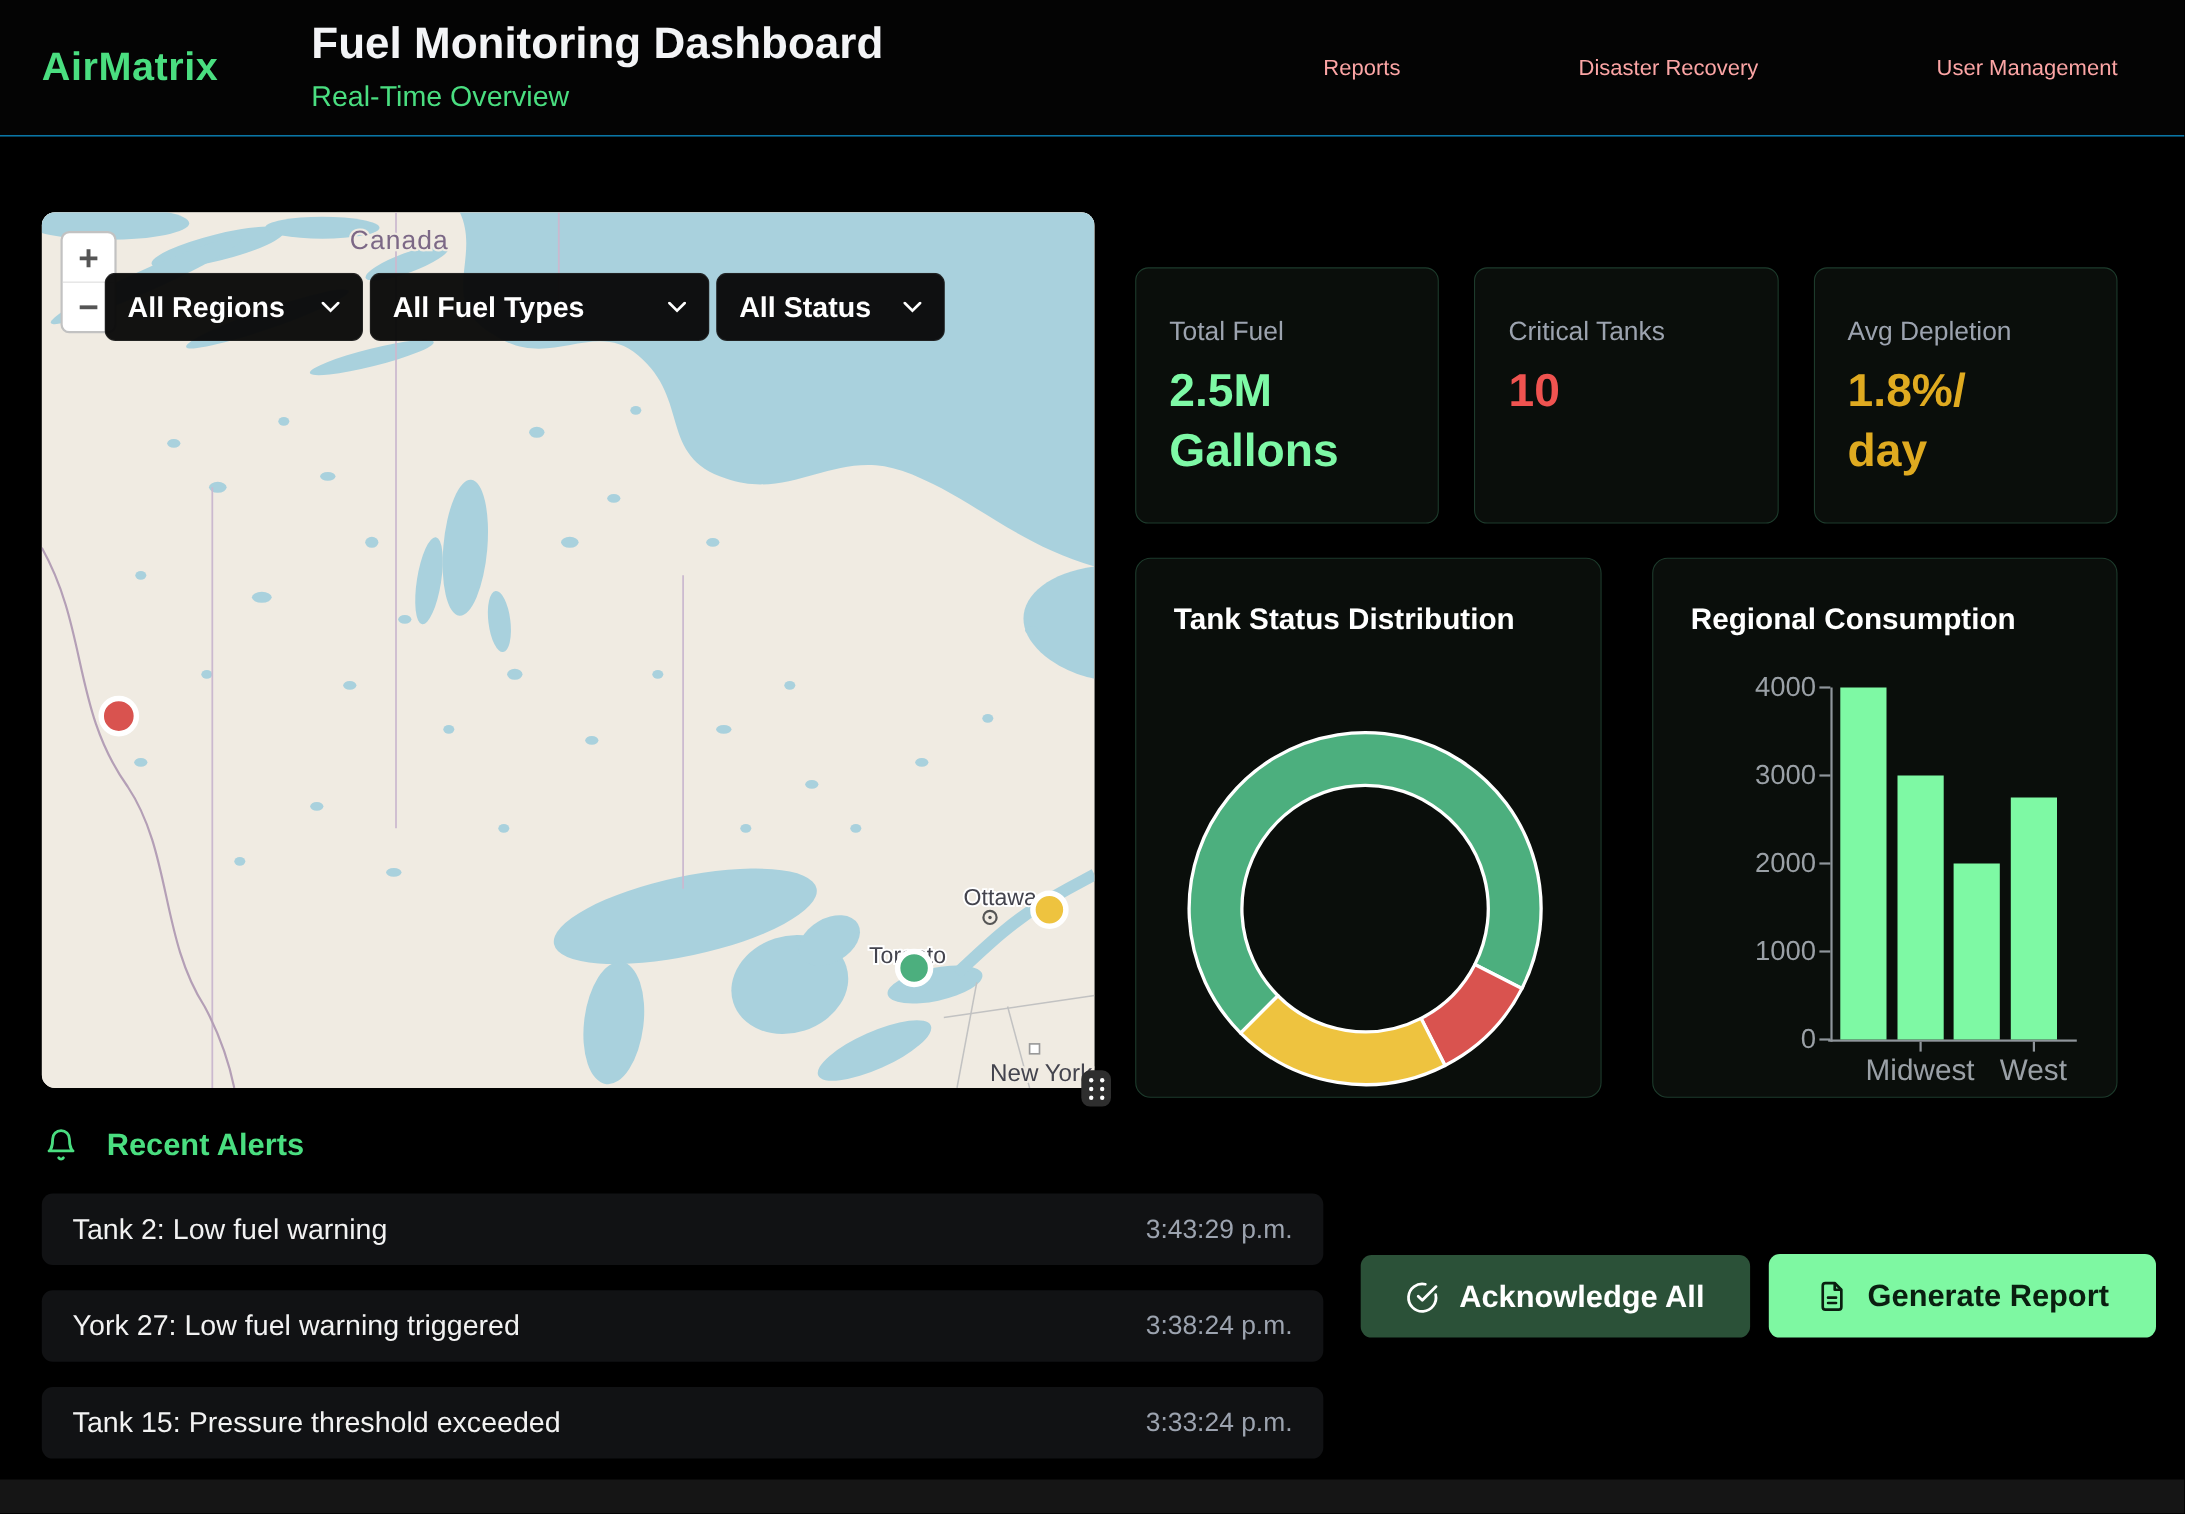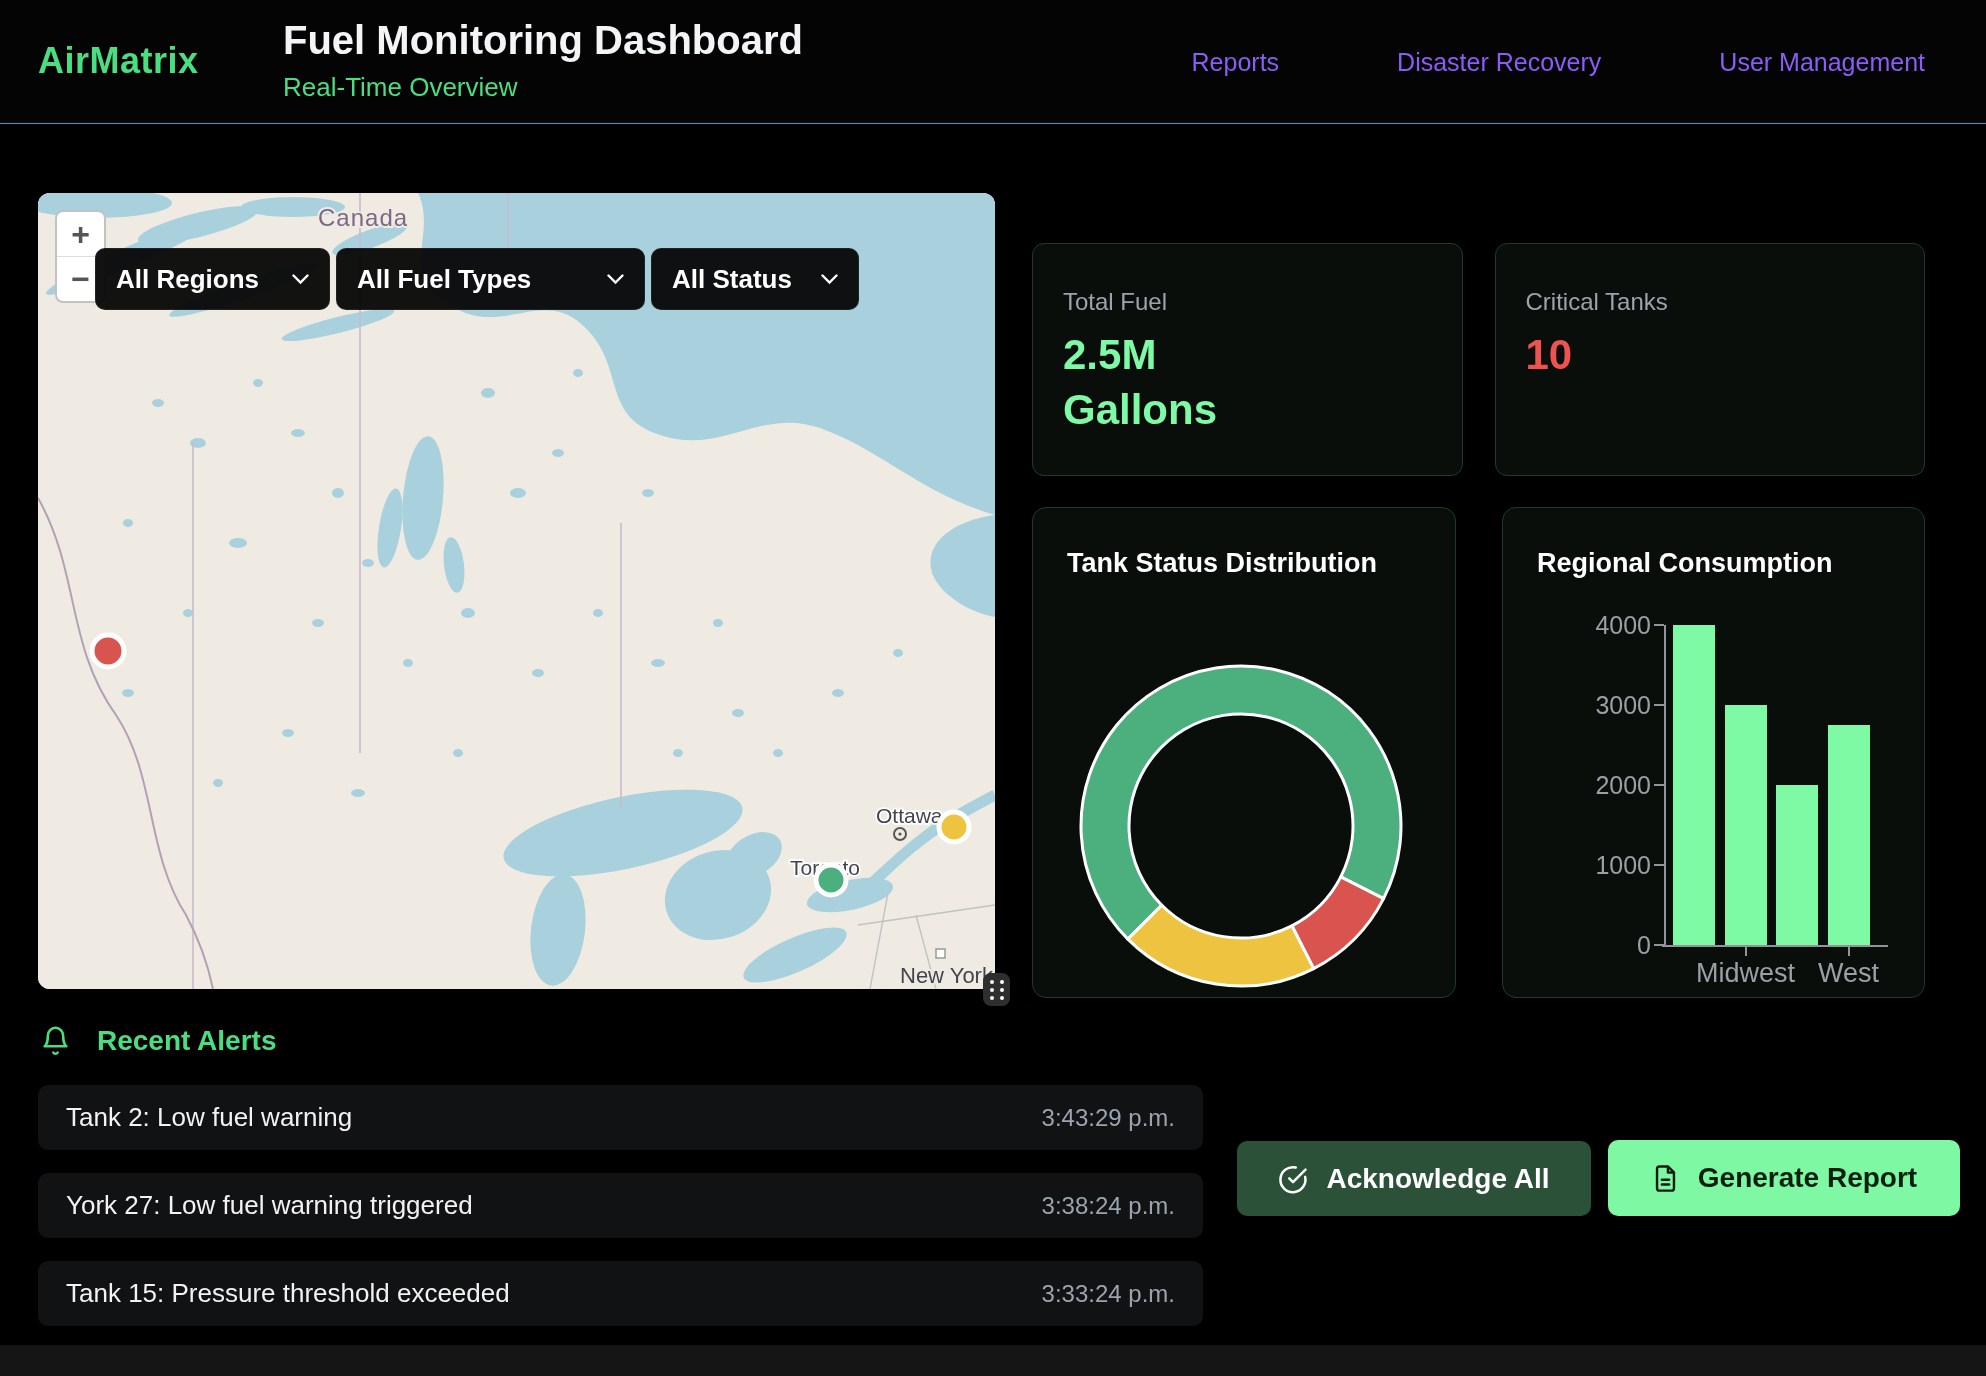--- a/index.html
+++ b/index.html
@@ -6,21 +6,21 @@
   body{font-family:"Liberation Sans",sans-serif;}
   .page{position:relative;width:1986px;height:1376px;background:#000;overflow:hidden;}
 
   
   .header{position:absolute;left:0;top:0;width:100%;height:124px;background:#040404;border-bottom:1px solid #0ea5e9;box-sizing:border-box;}
   .brand{position:absolute;left:38px;top:40px;font-size:36px;font-weight:bold;color:#4ade80;letter-spacing:.5px;cursor:pointer;}
   .title-block{position:absolute;left:283px;top:18px;}
   .page-title{font-size:40px;font-weight:bold;color:#f3f4f6;}
   .page-subtitle{font-size:26px;color:#4ade80;margin-top:9px;font-weight:500;}
   .main-nav{position:absolute;right:61px;top:0;height:124px;display:flex;align-items:center;gap:118px;}
-  .main-nav a{color:#8b5cf6;font-size:25px;text-decoration:none;cursor:pointer;}
+  .main-nav a{color:#fca5a5;font-size:20px;text-decoration:none;cursor:pointer;margin-left:44px;}
 
   
   .map{position:absolute;left:38px;top:193px;width:957px;height:796px;}
   .map-canvas{position:absolute;inset:0;border-radius:12px;overflow:hidden;background:#f0ebe2;}
   .map-canvas svg{display:block;}
   .zoomctl{position:absolute;left:17px;top:17px;width:47px;background:#fff;border:2px solid #c2c2c2;border-radius:8px;overflow:hidden;z-index:1;}
   .zbtn{height:44px;display:flex;align-items:center;justify-content:center;font-size:32px;font-weight:bold;color:#555;cursor:pointer;}
   .zbtn + .zbtn{border-top:1px solid #ddd;}
   .filters{position:absolute;left:57px;top:55px;display:flex;gap:6px;z-index:2;}
   .filter{height:62px;background:rgba(8,8,8,.96);border:1px solid rgba(255,255,255,.07);border-radius:10px;display:flex;align-items:center;justify-content:space-between;color:#fff;font-size:26px;font-weight:600;padding:0 20px;box-sizing:border-box;cursor:pointer;}
@@ -219,20 +219,27 @@
           <span>Gallons</span>
       </div>
     </div>
     <div class="stat-card">
       <div class="stat-label">Critical Tanks</div>
       <div class="stat-value stat-red">
         <span>10</span>
           <span></span>
       </div>
     </div>
+    <div class="stat-card">
+      <div class="stat-label">Avg Depletion</div>
+      <div class="stat-value stat-yellow">
+        <span>1.8%/</span>
+          <span>day</span>
+      </div>
+    </div>
   </div>
 
   <div class="chart-card donut-card">
     <div class="chart-title">Tank Status Distribution</div>
     <svg class="donut-svg" width="424" height="489" viewBox="0 0 424 489">
         <path d="M94.8629150101524 431.1370849898476 A160 160 0 1 1 350.5610438701388 390.6384799583276 L307.79273070909716 368.8469359708293 A112 112 0 1 0 128.8040405071067 397.19595949289334 Z" fill="#4caf7e" stroke="#ffffff" stroke-width="3" stroke-linejoin="round"></path>
         <path d="M350.5610438701388 390.6384799583276 A160 160 0 0 1 280.6384799583274 460.56104387013886 L258.8469359708292 417.7927307090972 A112 112 0 0 0 307.79273070909716 368.8469359708293 Z" fill="#d9534f" stroke="#ffffff" stroke-width="3" stroke-linejoin="round"></path>
         <path d="M280.6384799583274 460.56104387013886 A160 160 0 0 1 94.86291501015234 431.13708498984755 L128.80404050710663 397.1959594928933 A112 112 0 0 0 258.8469359708292 417.7927307090972 Z" fill="#eec33f" stroke="#ffffff" stroke-width="3" stroke-linejoin="round"></path>
       </svg>
   </div>

